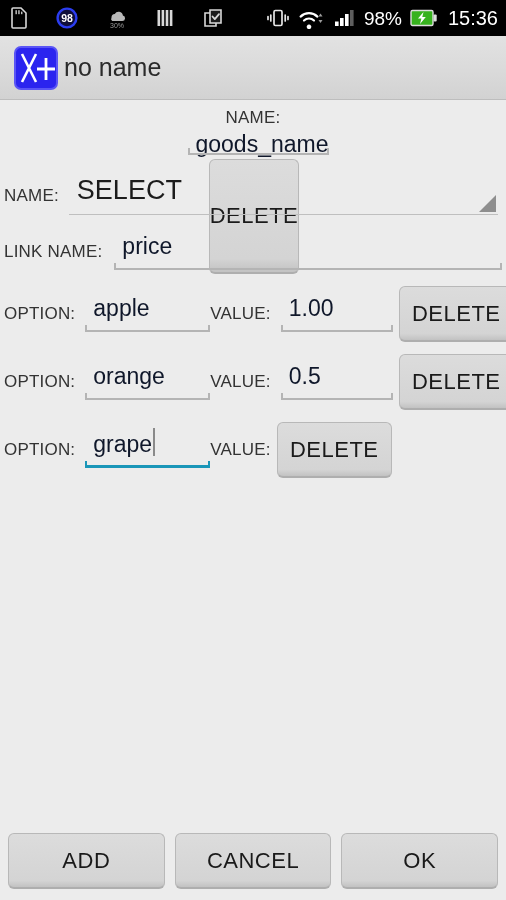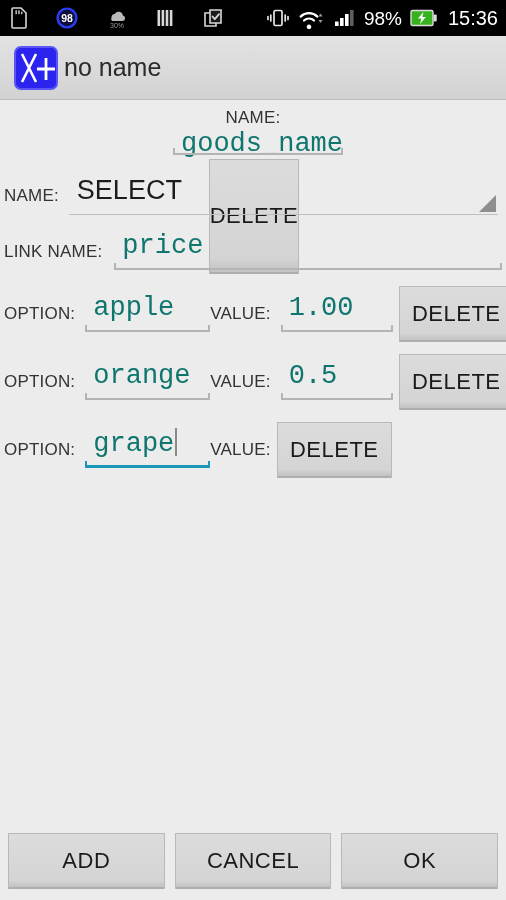--- a/index.html
+++ b/index.html
@@ -113,27 +113,26 @@
   
   .field {
     position: relative;
     flex: 1 1 auto;
     height: 44px;
     margin: 0 0 0 10px;
     display: flex;
     align-items: flex-start;
   }
   .field .val {
-    font-size: 27px;
-    color: #0f766e;
+    font-size: 23px;
+    color: #0f172a;
     padding: 1px 0 0 8px;
     white-space: nowrap;
     overflow: hidden;
     line-height: 30px;
-    font-family: Liberation Mono, monospace;
   }
   .field .underline {
     position: absolute;
     left: 0;
     right: 0;
     bottom: 4px;
     height: 7px;
     border-bottom: 2px solid #b4b4b4;
     border-left: 2px solid #b4b4b4;
     border-right: 2px solid #b4b4b4;
@@ -185,21 +184,21 @@
     width: 0; height: 0;
     border-left: 17px solid transparent;
     border-bottom: 17px solid #8e8e8e;
   }
 
   
   .btn {
     background: linear-gradient(to bottom, #dcdcdc 0%, #d4d4d4 88%, #c2c2c2 100%);
     border: 1px solid #b8b8b8;
     border-bottom: 2px solid #aeaeae;
-    border-radius: 1px;
+    border-radius: 6px;
     color: #1a1a1a;
     font-size: 22px;
     font-family: "Liberation Sans", sans-serif;
     letter-spacing: 0.5px;
     display: flex;
     align-items: center;
     justify-content: center;
   }
   .btn-delete {
     flex: 0 0 115px;

